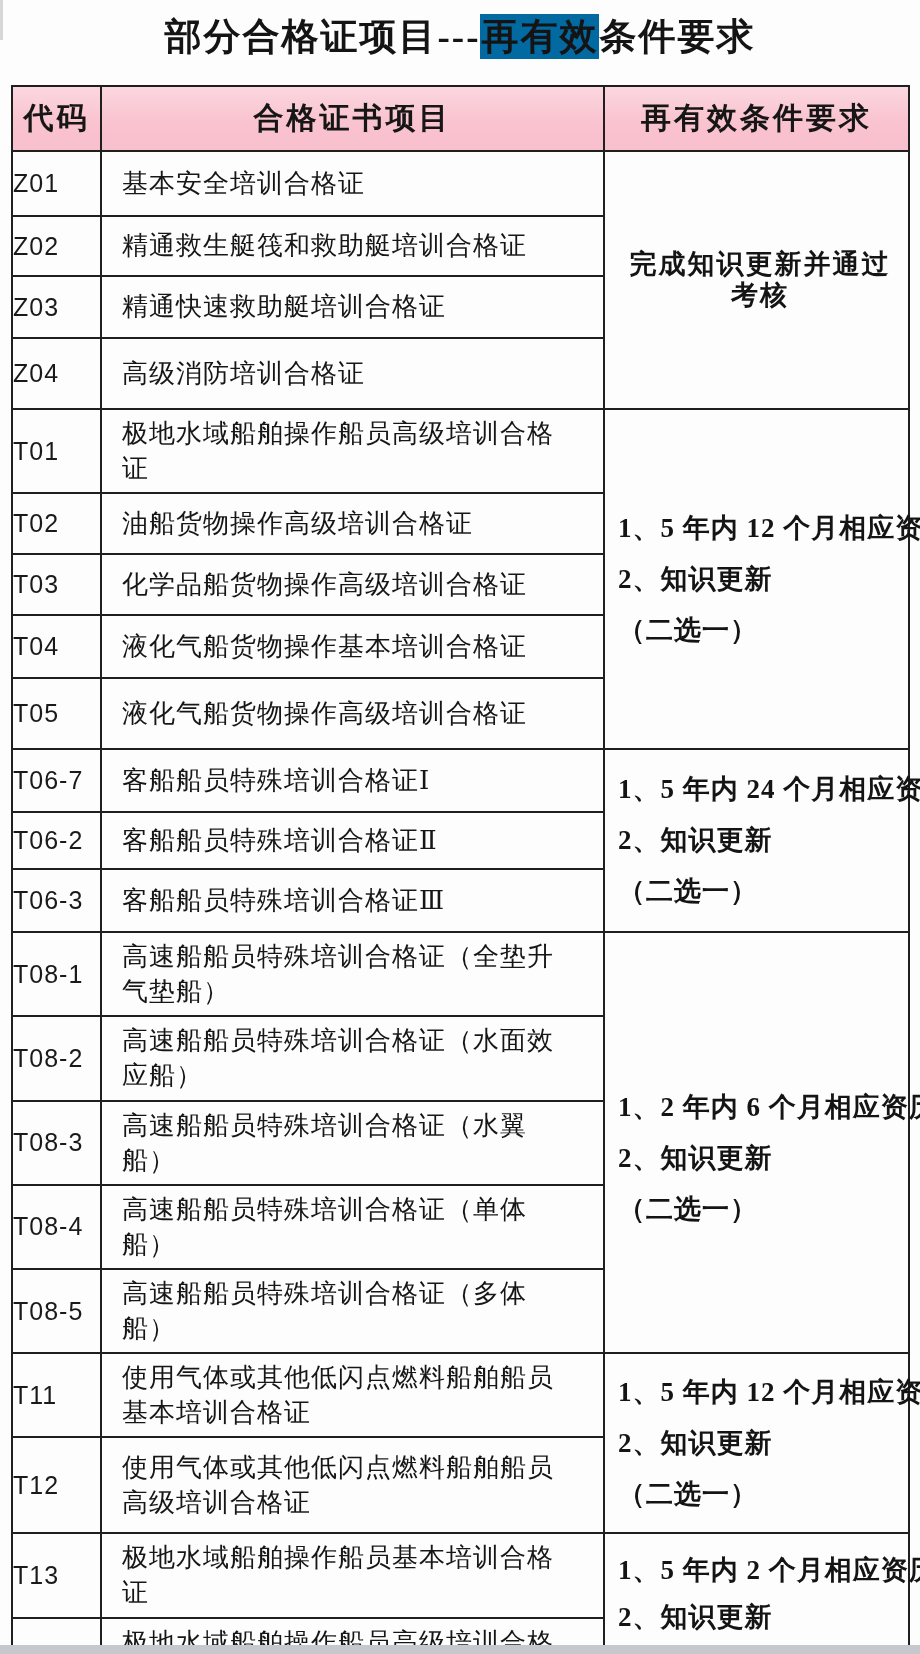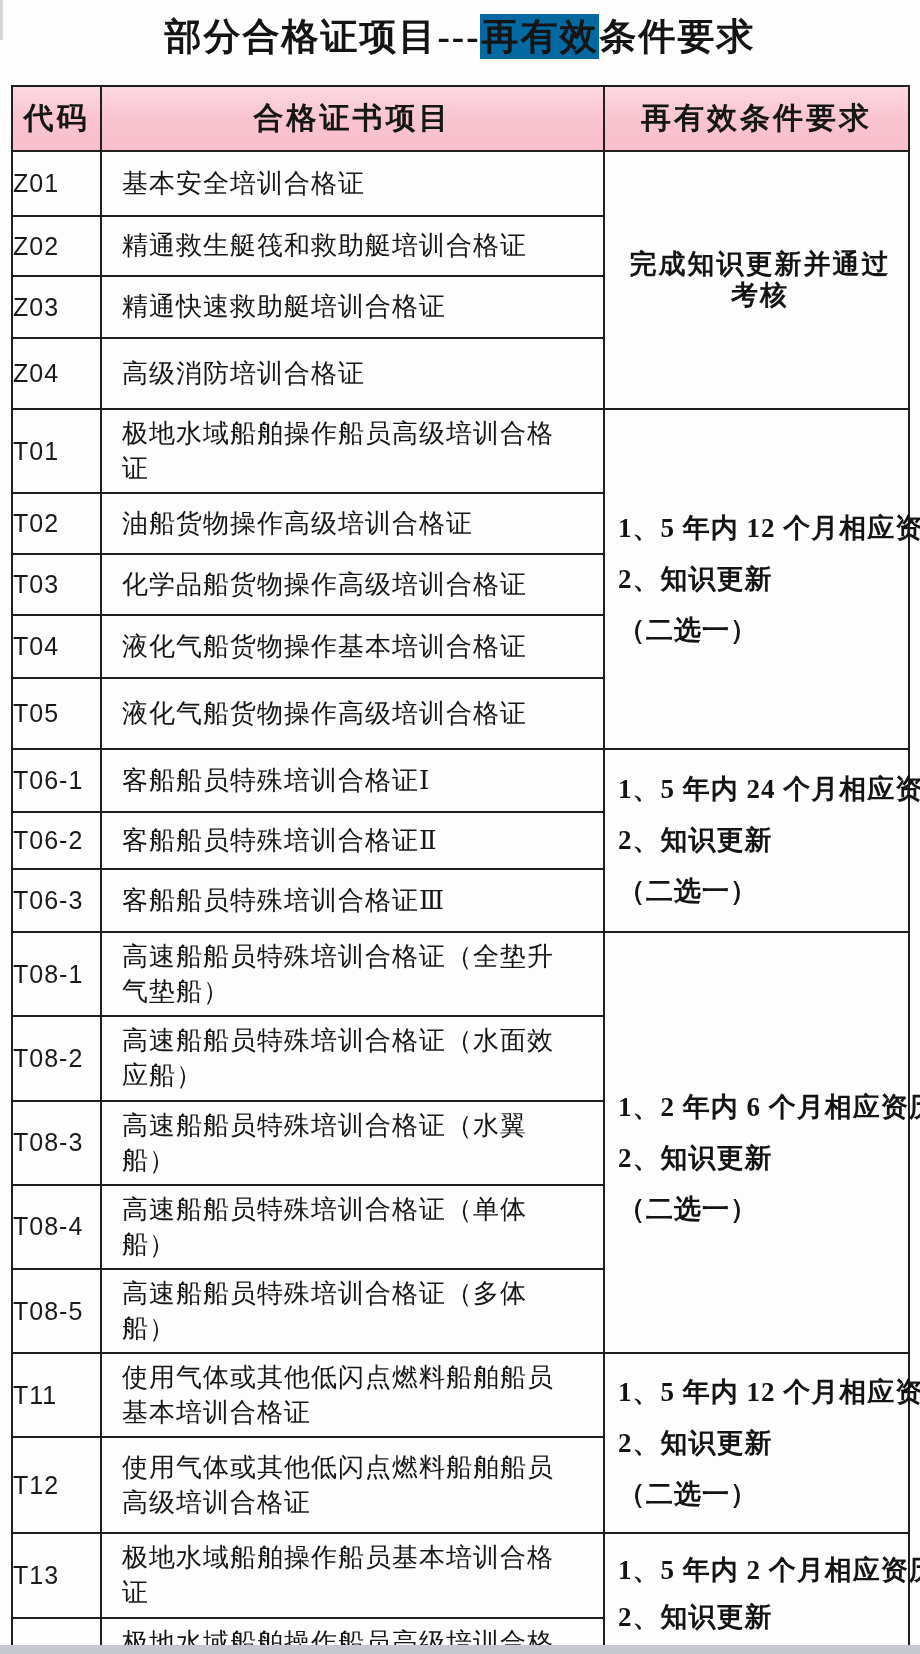--- a/index.html
+++ b/index.html
@@ -177,21 +177,21 @@
       <tr style="height:63px">
         <td class="code">T04</td>
         <td class="name">液化气船货物操作基本培训合格证</td>
       </tr>
       <tr style="height:71px">
         <td class="code">T05</td>
         <td class="name">液化气船货物操作高级培训合格证</td>
       </tr>
 
       <tr style="height:63px">
-        <td class="code">T06-1</td>
+        <td class="code">T06-7</td>
         <td class="name">客船船员特殊培训合格证Ⅰ</td>
         <td class="req" rowspan="3">
           <div class="req-block">
             <div class="req-line">1、5 年内 24 个月相应资历</div>
             <div class="req-line">2、知识更新</div>
             <div class="req-line">（二选一）</div>
           </div>
         </td>
       </tr>
       <tr style="height:57px">

